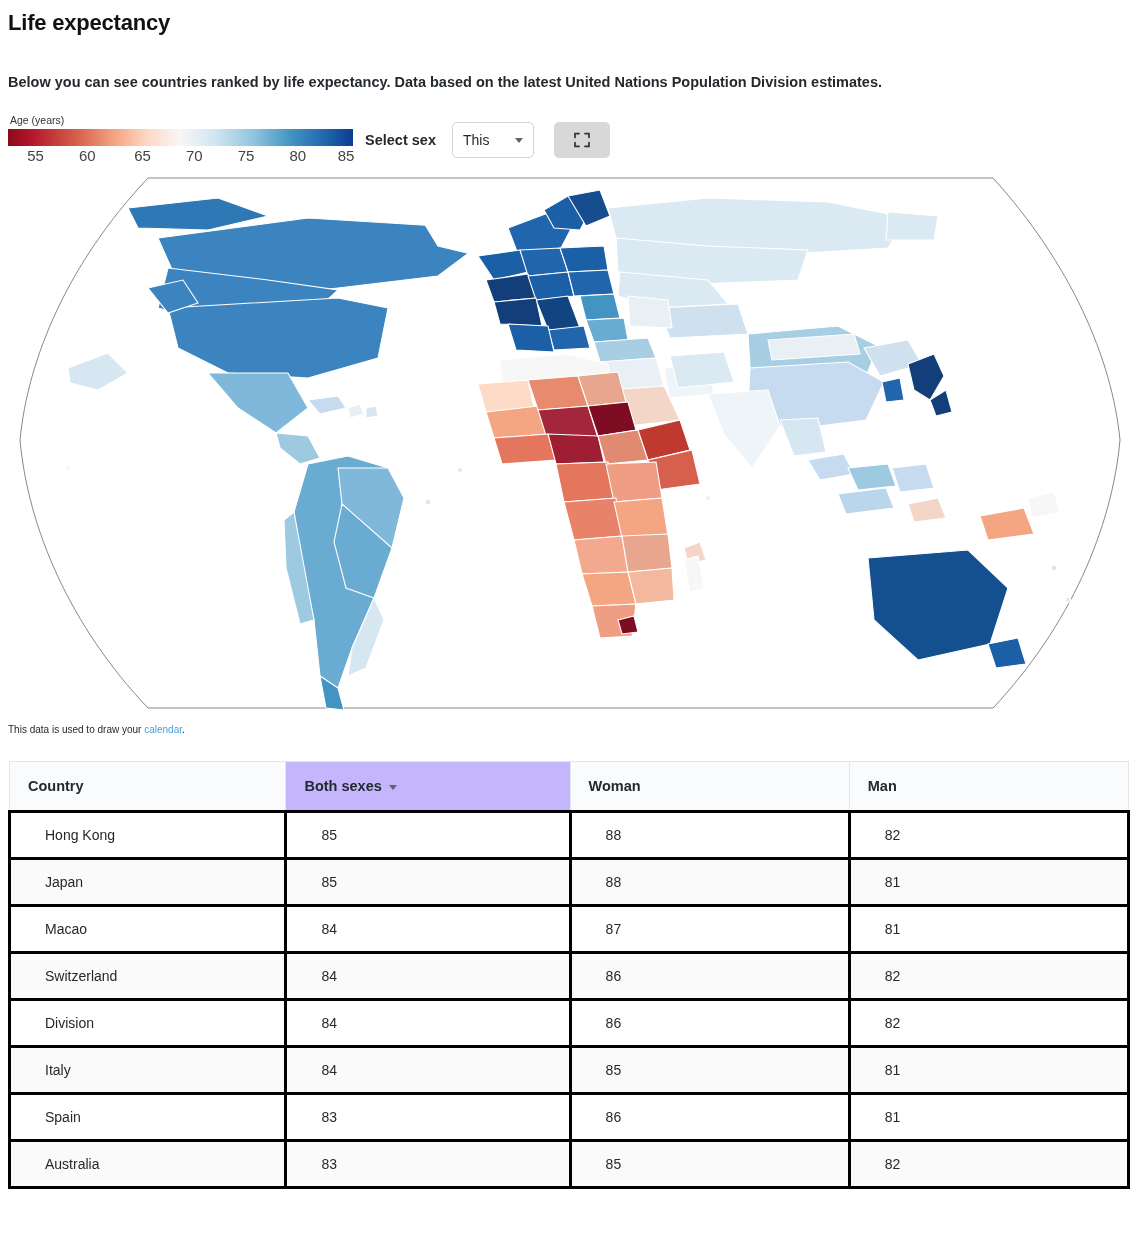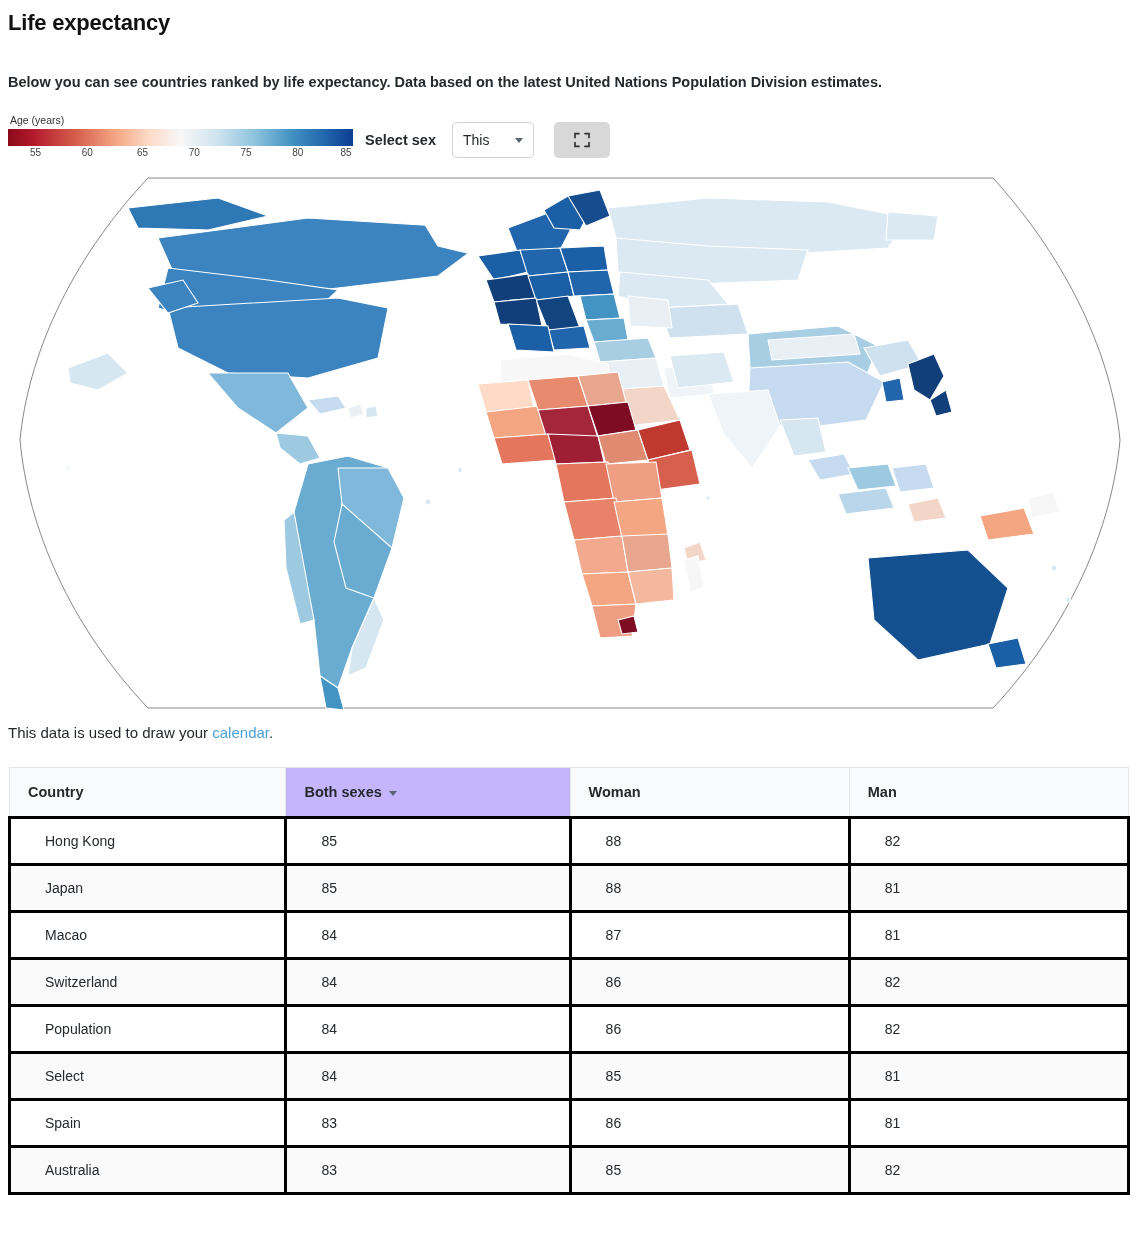--- a/index.html
+++ b/index.html
@@ -63,21 +63,21 @@
       #0b3d91 100%);
   }
   .legend-ticks {
     position: relative;
     height: 14px;
     width: 345px;
     margin-top: 1px;
   }
   .legend-ticks span {
     position: absolute;
-    font-size: 10px;
+    font-size: 15px;
     color: #444;
     transform: translateX(-50%);
   }
   .select-sex-label {
     font-size: 14.5px;
     font-weight: bold;
     color: #24292e;
     margin: 20px 12px 0 8px;
     white-space: nowrap;
   }
@@ -121,21 +121,21 @@
   
   .map-wrap {
     margin-top: 6px;
     width: 1122px;
     height: 550px;
     position: relative;
   }
   .map-wrap svg { display: block; }
 
   .caption {
-    font-size: 15px;
+    font-size: 10px;
     color: #24292e;
     margin: 6px 0 0 0;
   }
   .caption a { color: #4a9fd8; text-decoration: none; }
 
   
   table.ranking {
     margin-top: 26px;
     border-collapse: collapse;
     width: 1122px;
@@ -378,27 +378,27 @@
         <td>87</td>
         <td>81</td>
       </tr>
       <tr>
         <td>Switzerland</td>
         <td>84</td>
         <td>86</td>
         <td>82</td>
       </tr>
       <tr>
-        <td>Population</td>
+        <td>Division</td>
         <td>84</td>
         <td>86</td>
         <td>82</td>
       </tr>
       <tr>
-        <td>Select</td>
+        <td>Italy</td>
         <td>84</td>
         <td>85</td>
         <td>81</td>
       </tr>
       <tr>
         <td>Spain</td>
         <td>83</td>
         <td>86</td>
         <td>81</td>
       </tr>

